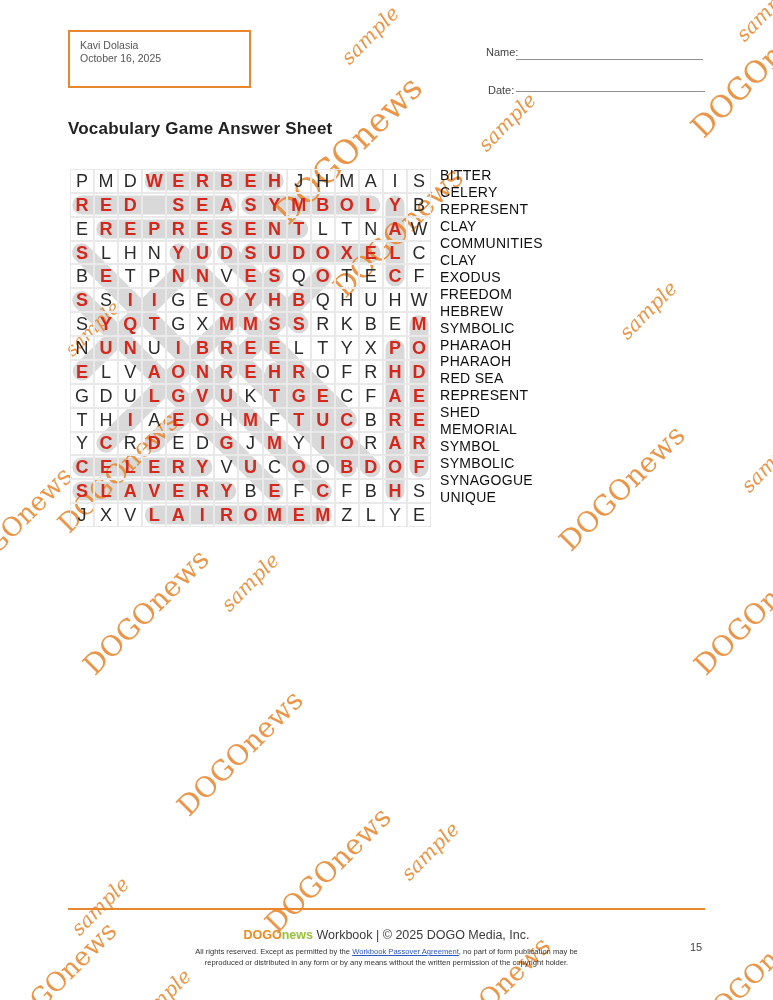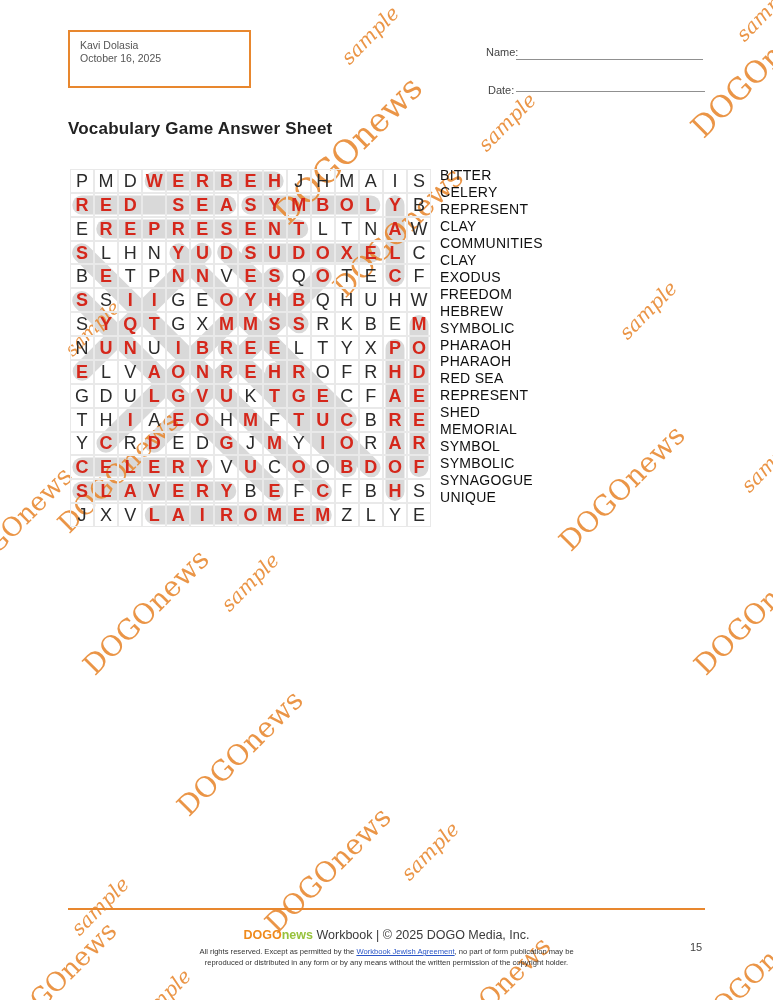--- a/index.html
+++ b/index.html
@@ -821,16 +821,16 @@
     <div>MEMORIAL</div>
     <div>SYMBOL</div>
     <div>SYMBOLIC</div>
     <div>SYNAGOGUE</div>
     <div>UNIQUE</div>
   </div>
 
 <div class="footer-rule"></div>
 <div class="footer-brand"><span class="dogo">DOGO</span><span class="news">news</span><span> Workbook | © 2025 DOGO Media, Inc.</span></div>
 <div class="footer-legal">
-  <span>All rights reserved. Except as permitted by the </span><a href="#">Workbook Jewish Agreement</a><span>, no part of form publication may be</span><br>
+  <span>All rights reserved. Except as permitted by the </span><a href="#">Workbook Passover Agreement</a><span>, no part of form publication may be</span><br>
   <span>reproduced or distributed in any form or by any means without the written permission of the copyright holder.</span>
 </div>
 <div class="page-number">15</div>
 
 </body></html>

